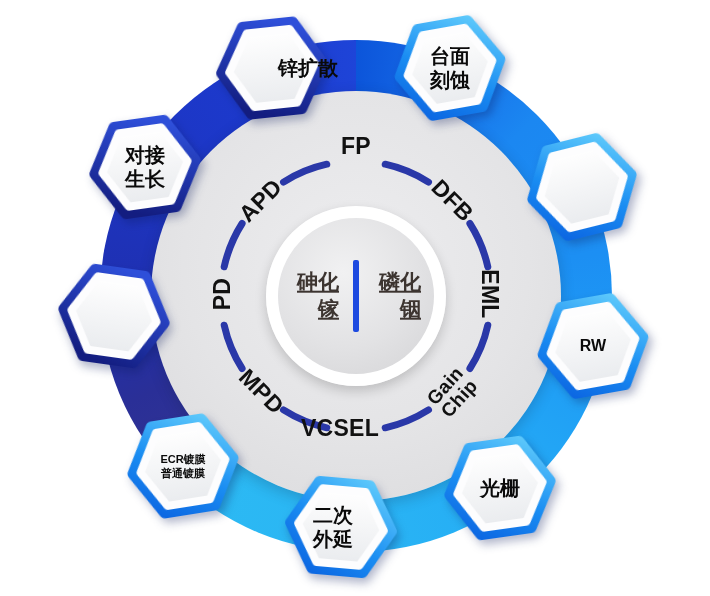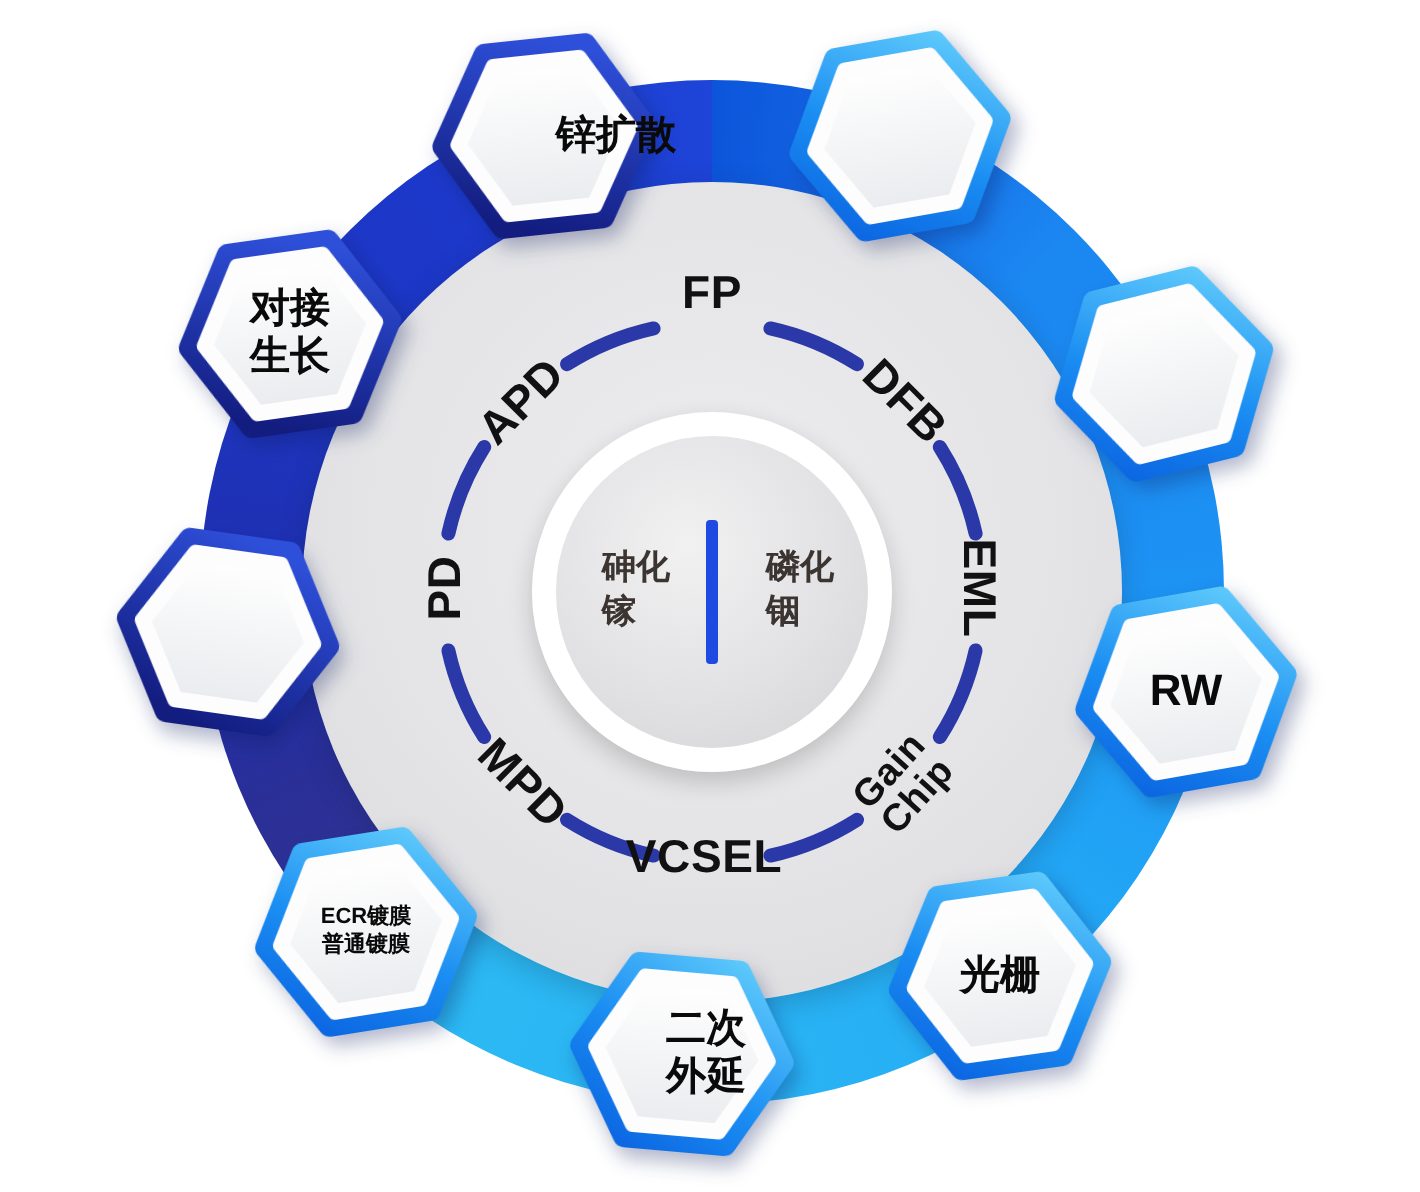--- a/index.html
+++ b/index.html
@@ -36,29 +36,29 @@
   .center-circle {
     position:absolute; left:266px; top:206px; width:156px; height:156px;
     border:12px solid #ffffff; border-radius:50%;
     background:radial-gradient(circle at 42% 35%, #f1f1f2 0%, #e2e2e4 55%, #d3d3d5 100%);
     box-shadow:0 5px 12px rgba(0,0,0,.18);
   }
   .divider { position:absolute; left:353px; top:260px; width:6px; height:72px;
     background:#1d4ae0; border-radius:2px; }
   
   .clbl { position:absolute; transform:translate(-50%,-50%); font-weight:bold;
-    font-size:17px; line-height:1.3; color:#3c3430; text-align:left; white-space:pre-line; }
+    font-size:21px; line-height:1.3; color:#3c3430; text-align:right; white-space:pre-line;text-decoration:underline; }
   .dlbl { position:absolute; transform:translate(-50%,-50%) rotate(var(--r,0deg));
     font-weight:bold; font-size:23px; color:#111111; white-space:pre-line;
     text-align:center; line-height:0.95; letter-spacing:.3px; }
   .dlbl.small { font-size:19px; line-height:1.0; }
   .hexlbl { position:absolute; width:132px; transform:translate(-50%,-50%);
     text-align:center; font-weight:bold; font-size:20px; color:#0a0a0a;
     line-height:1.22; white-space:pre-line; }
-  .hexlbl.en { font-size:22px; }
+  .hexlbl.en { font-size:16px; }
   .hexlbl.tiny { font-size:11px; line-height:1.3; }
 </style>
 </head>
 <body>
 
 <div class="stage">
 
   <div class="ring"></div>
   <div class="plate"></div>
 
@@ -133,28 +133,30 @@
   <div class="clbl" style="left:318px; top:295px;">砷化
 镓</div>
   <div class="clbl" style="left:400px; top:295px;">磷化
 铟</div>
 
   <div class="dlbl" style="left:356px; top:147px;">FP</div>
   <div class="dlbl" style="left:451.5px; top:200.5px; --r:45deg;">DFB</div>
   <div class="dlbl" style="left:489px; top:294px; --r:90deg;">EML</div>
   <div class="dlbl small" style="left:451.5px; top:391.5px; --r:-48deg;">Gain
 Chip</div>
-  <div class="dlbl" style="left:352px; top:429px;">VCSEL</div>
+  <div class="dlbl" style="left:340px; top:429px;">VCSEL</div>
   <div class="dlbl" style="left:260.5px; top:391.5px; --r:45deg;">MPD</div>
   <div class="dlbl" style="left:223px; top:294px; --r:-90deg;">PD</div>
   <div class="dlbl" style="left:260.5px; top:200.5px; --r:-45deg;">APD</div>
 
   <div class="hexlbl" style="left:272px; top:68px;text-align:right;">锌扩散</div>
+  <div class="hexlbl" style="left:450px; top:68px;">台面
+刻蚀</div>
   <div class="hexlbl en" style="left:593px; top:346px;">RW</div>
   <div class="hexlbl" style="left:500px; top:488px;">光栅</div>
-  <div class="hexlbl" style="left:353px; top:527px;">二次
+  <div class="hexlbl" style="left:333px; top:527px;">二次
 外延</div>
   <div class="hexlbl tiny" style="left:183px; top:466px;">ECR镀膜
 普通镀膜</div>
   <div class="hexlbl" style="left:145px; top:167px;">对接
 生长</div>
 
 </div>
 
 </body></html>

